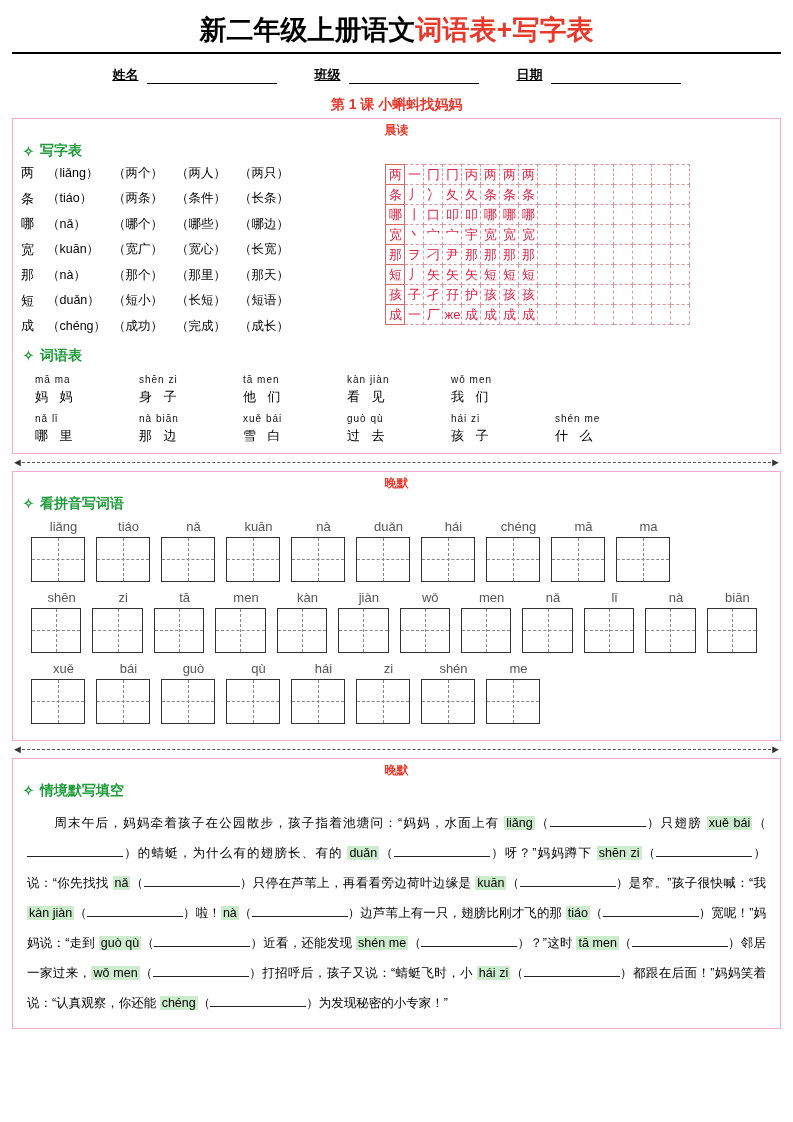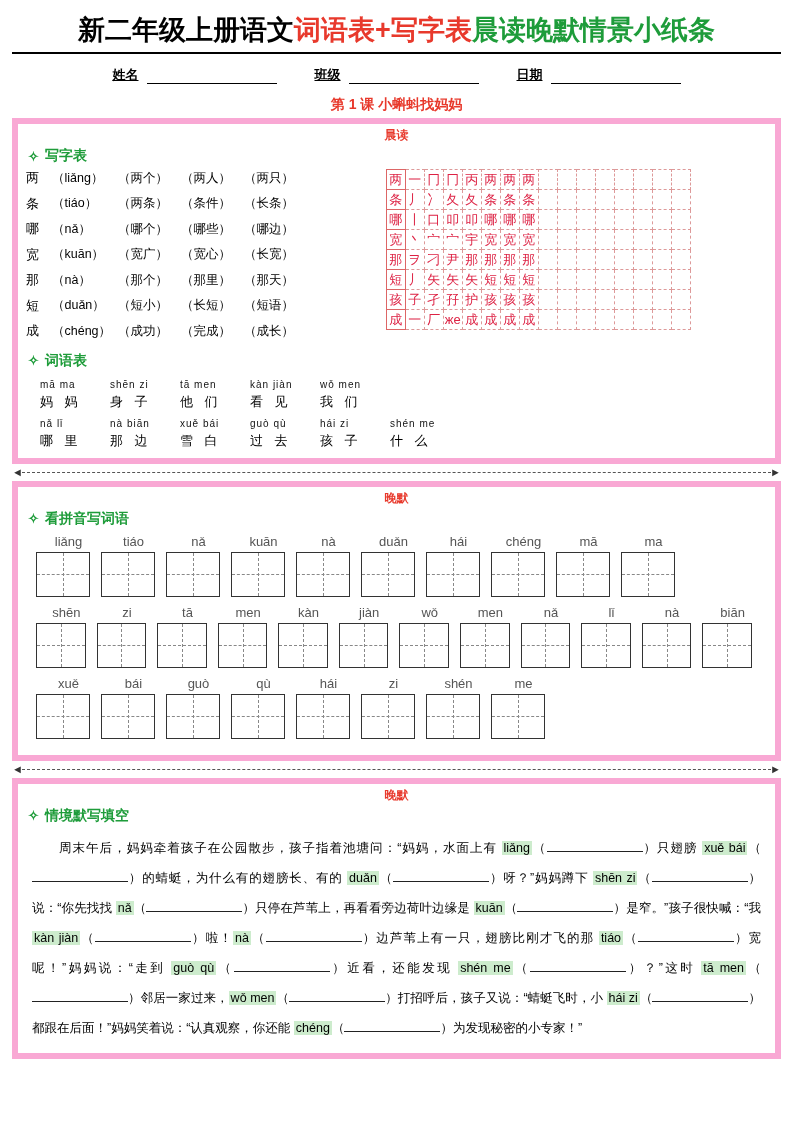--- a/index.html
+++ b/index.html
@@ -35,21 +35,21 @@
   .nr-gap { display:inline-block; width:22px; }
 
   
   .lesson-title {
     text-align:center; color:#e8392c; font-weight:bold; font-size:14px;
     margin-top:12px; margin-bottom:4px;
   }
 
   
   .panel {
-    border:6px solid #f9a8d4;
+    border:1px solid #f9a8d4;
     position:relative;
     margin-bottom:4px;
   }
   .panel-head {
     text-align:center; color:#e8392c; font-weight:bold; font-size:12px;
     padding:3px 0 1px 0;
   }
   .sec-head {
     display:flex; align-items:center; gap:6px;
     color:#1e9c3a; font-weight:bold; font-size:14px;
@@ -91,21 +91,21 @@
     text-align:center;
     vertical-align:middle;
     font-size:13px;
     color:#d24;
     line-height:19px;
   }
   .tzg-table td.solid { border:0.6px solid #d66; }
 
   
   .cy-block { padding:0 14px 6px 22px; }
-  .cy-line { display:flex; margin-bottom:2px; }
+  .cy-line { display:flex; margin-bottom:2px;gap:34px; }
   .cy-item { width:70px; }
   .cy-py { font-size:10px; color:#111; letter-spacing:1px; }
   .cy-hz { font-size:13px; letter-spacing:4px; }
 
   
   .wm-grid { padding:2px 12px 8px 18px; }
   .wm-row { margin-bottom:8px; }
   .wm-py-row { display:flex; }
   .wm-py {
     width:65px; text-align:center; font-size:13px; color:#555;
@@ -136,21 +136,20 @@
   .indent { display:inline-block; width:26px; }
 </style>
 </head>
 <body>
 
 <div class="page">
 
   <div class="title-row">
     <span class="t-black">新二年级上册语文</span>
       <span class="t-red">词语表+写字表</span>
-      <span class="t-green">晨读晚默情景小纸条</span>
   </div>
   <div class="title-rule"></div>
 
   <div class="name-row">
     <span class="nr-label">姓名</span>
     <span class="nr-line"></span>
     <span class="nr-gap"></span>
     <span class="nr-label">班级</span>
     <span class="nr-line"></span>
     <span class="nr-gap"></span>

